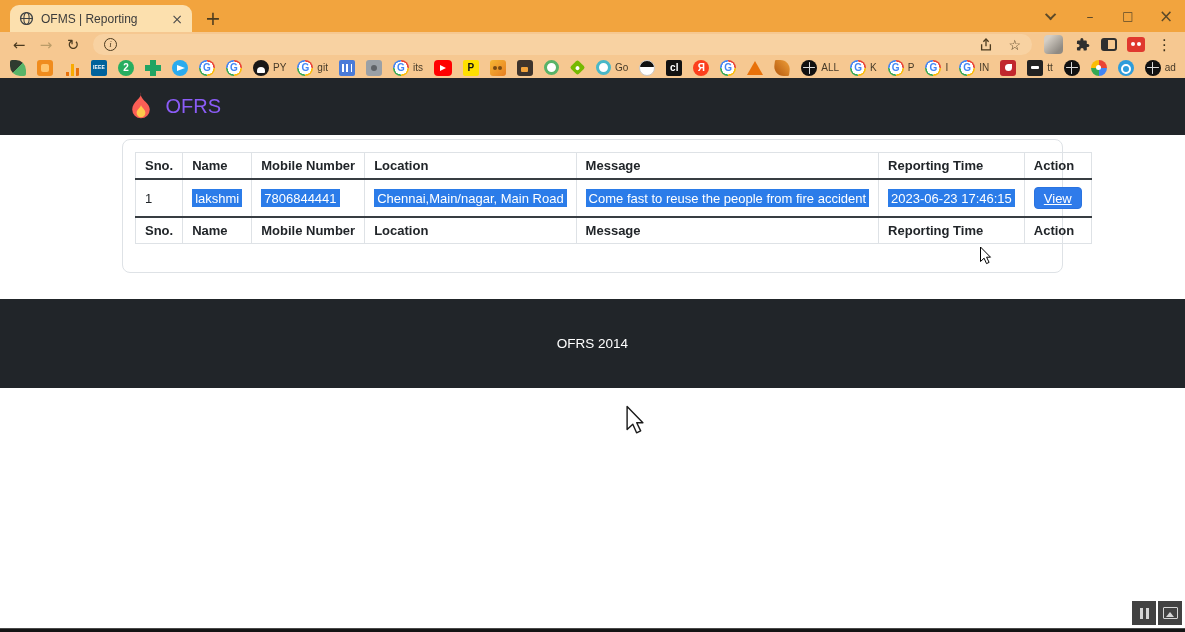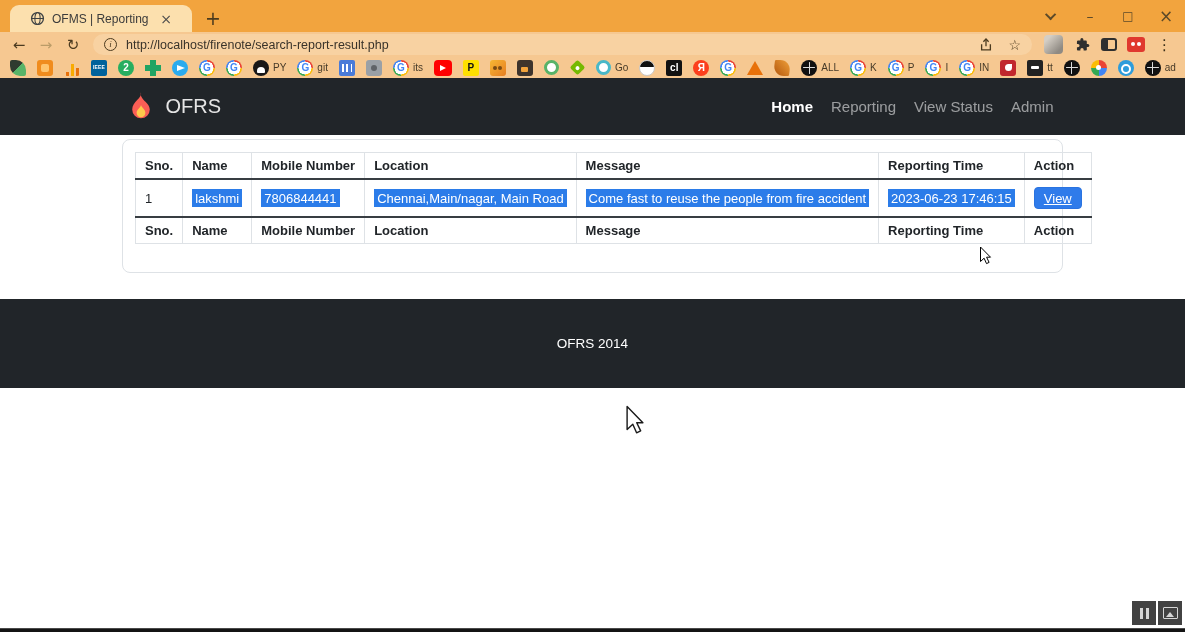--- a/index.html
+++ b/index.html
@@ -2,21 +2,21 @@
 <html><head>
 <meta charset="utf-8">
 <style>
   * { box-sizing: border-box; margin: 0; padding: 0; }
   html,body { width:1185px; height:632px; overflow:hidden; }
   body { font-family:"Liberation Sans", sans-serif; background:#fff; position:relative; }
   .glyph { font-family:"DejaVu Sans", sans-serif; }
 
   
   .titlebar { height:32px; background:#f2a43e; display:flex; align-items:flex-end; position:relative; }
-  .tab { margin-left:10px; height:27px; width:182px; background:#fce0ae; border-radius:9px 9px 0 0; display:flex; align-items:center; padding:0 20px; gap:7px; }
+  .tab { margin-left:10px; height:27px; width:182px; background:#fce0ae; border-radius:9px 9px 0 0; display:flex; align-items:center; padding:0 9px; gap:7px; }
   .tab-title { flex:1; font-size:12px; color:#3b3b3b; white-space:nowrap; overflow:hidden; }
   .tab-close { font-size:14px; color:#4d4d4d; line-height:1; cursor:default; }
   .newtab { width:26px; height:26px; margin:0 0 1px 8px; display:flex; align-items:center; justify-content:center; font-size:19px; color:#4c3b1e; }
   .win-controls { position:absolute; right:0; top:0; height:32px; display:flex; }
   .win-btn { width:38px; height:32px; display:flex; align-items:center; justify-content:center; color:#5d4a29; }
   .chev { width:8px; height:8px; border-left:2px solid #5d4a29; border-bottom:2px solid #5d4a29; transform:rotate(-45deg) translateY(-2px); }
   .win-min { font-size:14px; } .win-max { font-size:12px; } .win-close { font-size:17px; }
 
   .toolbar { height:25px; background:#f6c891; display:flex; align-items:center; padding:0 7px; gap:3px; }
   .tbtn { width:24px; height:23px; display:flex; align-items:center; justify-content:center; font-size:15px; color:#4b3a1f; }
@@ -64,21 +64,21 @@
   .ic.wing { background:linear-gradient(45deg,#b0530a,#f2a33c); border-radius:1px 11px 1px 11px; transform:skewX(-8deg); }
   .ic.globe { background:#111; border-radius:50%; } .ic.globe::after { content:""; position:absolute; inset:2px; border-radius:50%; background:linear-gradient(#fff,#fff) center/100% 1.4px no-repeat, linear-gradient(#fff,#fff) center/1.4px 100% no-repeat; opacity:.85; }
   .ic.redleaf { background:#c1272d; } .ic.redleaf::after { content:""; width:7px; height:7px; background:#fff; border-radius:50% 0 50% 50%; }
   .ic.printer { background:#222; border-radius:2px; } .ic.printer::after { content:""; width:8px; height:3px; background:#fff; border-radius:1px; }
   .ic.pinwheel { background:conic-gradient(#ea4335 0 25%,#4285f4 25% 50%,#34a853 50% 75%,#fbbc05 75% 100%); border-radius:50%; } .ic.pinwheel::after { content:""; width:5px; height:5px; background:#fff; border-radius:50%; }
   .ic.sbi { background:#2d9cdb; border-radius:50%; } .ic.sbi::after { content:""; width:6px; height:6px; border:2px solid #fff; border-radius:50%; margin-top:3px; }
 
   
   .navbar { height:57px; background:#212529; }
   .nav-inner { width:938px; margin:0 auto; height:100%; display:flex; align-items:center; }
-  .brand { display:flex; align-items:center; gap:8px; color:#e5e5e5; font-size:20px; }
+  .brand { display:flex; align-items:center; gap:8px; color:#8b5cf6; font-size:20px; }
   .nav-links { margin-left:auto; display:flex; gap:2px; list-style:none; align-items:center; }
   .nav-link { padding:8px 8px; font-size:15px; color:rgba(255,255,255,0.55); cursor:pointer; }
   .nav-link.active { color:#fff; font-weight:600; }
 
   .content { background:#fff; padding:4px 0 26px; }
   .card { width:941px; margin:0 auto; border:1px solid #dee2e6; border-radius:8px; padding:12px; background:#fff; }
   .page-title { font-size:27px; font-weight:600; color:#1f2327; letter-spacing:-0.3px; margin:2px 0 13px; line-height:1.2; }
   table.result { width:100%; border-collapse:collapse; font-size:13.5px; color:#212529; margin-bottom:16px; }
   .result th, .result td { border:1px solid #dee2e6; padding:5px 9px; text-align:left; white-space:nowrap; font-size:13px; }
   .result thead th { border-bottom:2px solid #383d42; font-weight:bold; }
@@ -125,21 +125,20 @@
     <div class="win-btn win-close glyph">×</div>
   </div>
 </div>
 
 <div class="toolbar">
   <span class="tbtn glyph">←</span>
   <span class="tbtn glyph disabled">→</span>
   <span class="tbtn glyph">↻</span>
   <div class="omnibox">
     <span class="info-badge">i</span>
-    <span class="url">http://localhost/firenote/search-report-result.php</span>
     <span class="omni-right">
       <span style="display:flex">
         <svg width="14" height="14" viewBox="0 0 16 16" fill="none" stroke="#4b3a1f" stroke-width="1.5">
             <path d="M3 7v6.5h10V7"></path>
             <path d="M8 9.5V1.5"></path>
             <path d="M5 4.2l3-3 3 3"></path>
           </svg>
       </span>
       <span class="star glyph">☆</span>
     </span>
@@ -320,26 +319,20 @@
   <div class="nav-inner">
     <div class="brand">
       <span style="display:flex">
         <svg width="34" height="34" viewBox="0 0 24 24">
           <path d="M12 1.6c1.1 4.3-6.2 6.4-6.2 12.2a6.2 6.2 0 0 0 12.4 0C18.2 8.4 10.6 7 12 1.6z" fill="#fa5e55"></path>
           <path d="M12 10.5c.7 2.3 3.1 3 3.1 5.6a3.1 3.1 0 0 1-6.2 0c0-2.4 2.5-3.3 3.1-5.6z" fill="#ffc94b"></path>
         </svg>
       </span>
       <span>OFRS</span>
     </div>
-    <ul class="nav-links">
-      <li class="nav-link active">Home</li>
-      <li class="nav-link">Reporting</li>
-      <li class="nav-link">View Status</li>
-      <li class="nav-link">Admin</li>
-    </ul>
   </div>
 </div>
 
 <div class="content">
   <div class="card">
     <table class="result">
       <colgroup>
         <col style="width:44px">
           <col style="width:59px">
           <col style="width:118px">

